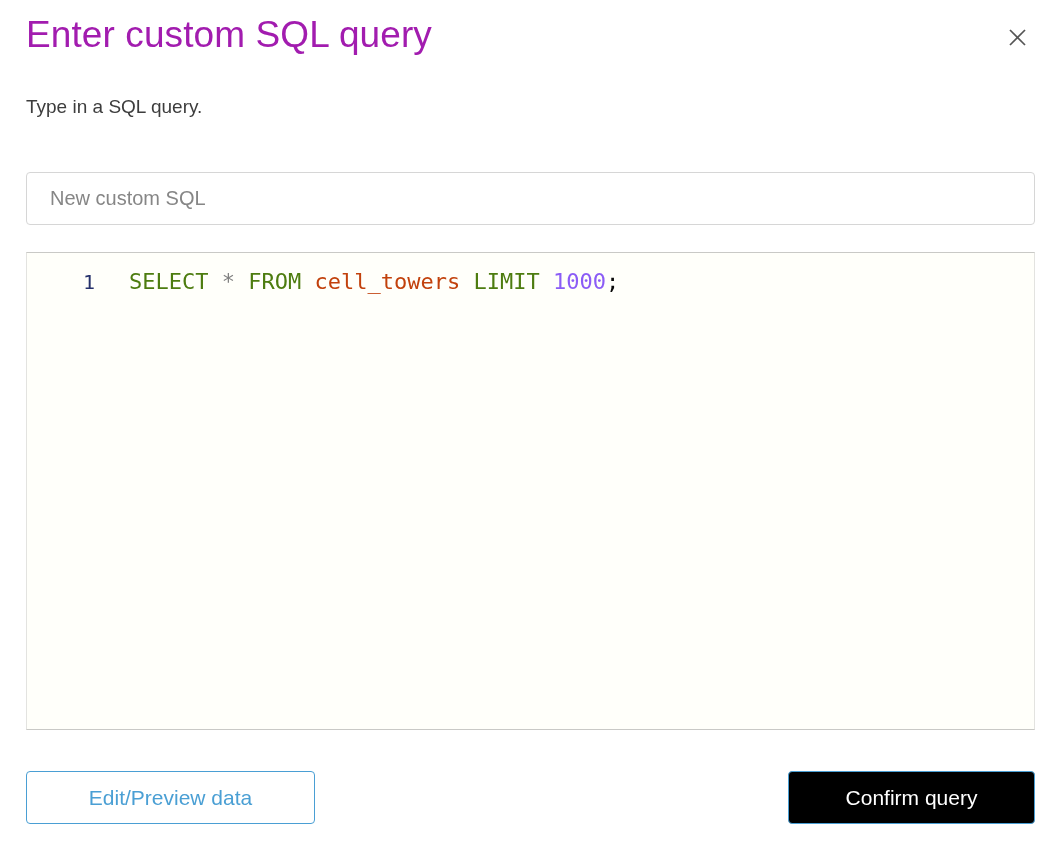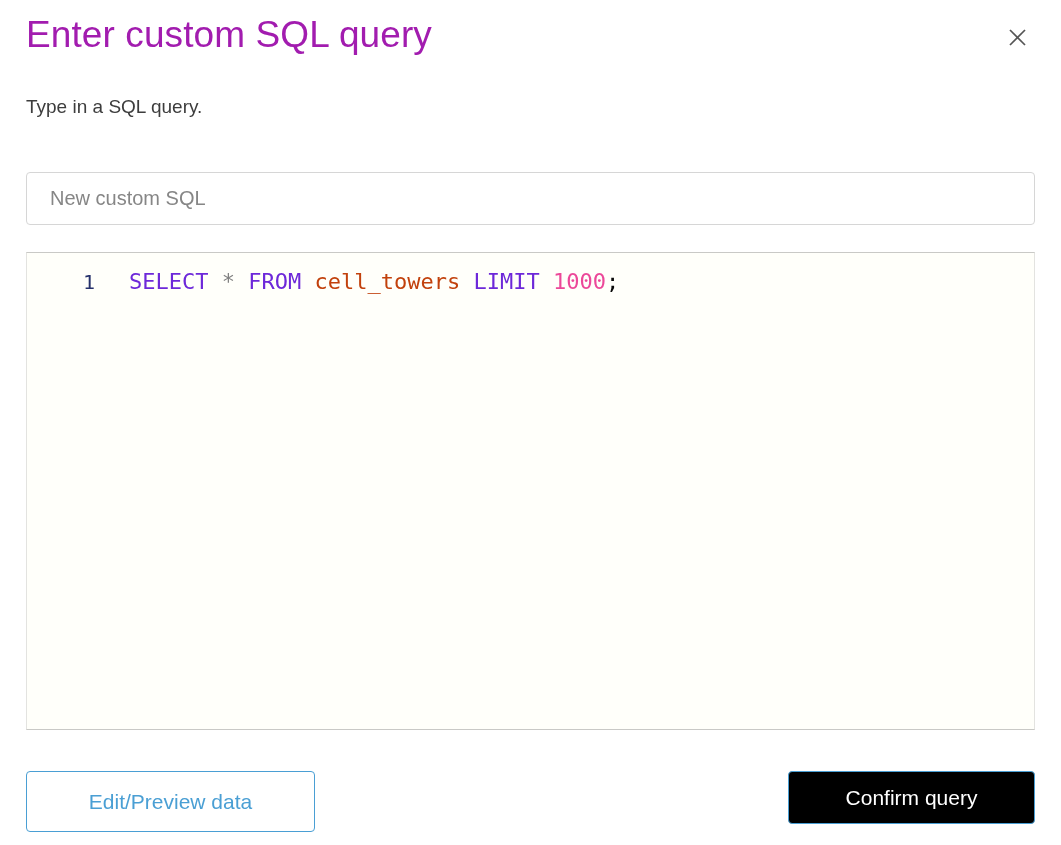--- a/index.html
+++ b/index.html
@@ -113,45 +113,45 @@
     line-height: 30px;
     user-select: none;
   }
   .code-text {
     padding-left: 34px;
     font-family: "DejaVu Sans Mono", monospace;
     font-size: 22px;
     line-height: 30px;
     white-space: pre;
   }
-  .tok-keyword { color: #6d28d9; text-align: center; }
+  .tok-keyword { color: #4d7c0f; text-align: center; }
   .tok-operator { color: #808080; }
   .tok-identifier { color: #c2410c; }
-  .tok-number { color: #ec4899; margin-top: 40px; }
+  .tok-number { color: #8b5cf6; margin-top: 40px; }
   .tok-punct { color: #0a0a0a; }
 
   
   .btn {
     position: absolute;
     box-sizing: border-box;
     border-radius: 4px;
     font-family: "Liberation Sans", sans-serif;
     font-size: 21px;
     display: flex;
     align-items: center;
     justify-content: center;
     cursor: pointer;
     user-select: none;
     white-space: nowrap;
   }
   .btn-secondary {
     left: 26px;
     top: 771px;
     width: 289px;
-    height: 61px;
+    height: 53px;
     background: #ffffff;
     border: 1px solid #4a9fd4;
     color: #4a9fd4;
   }
   .btn-primary {
     left: 788px;
     top: 771px;
     width: 247px;
     height: 53px;
     background: #000000;

